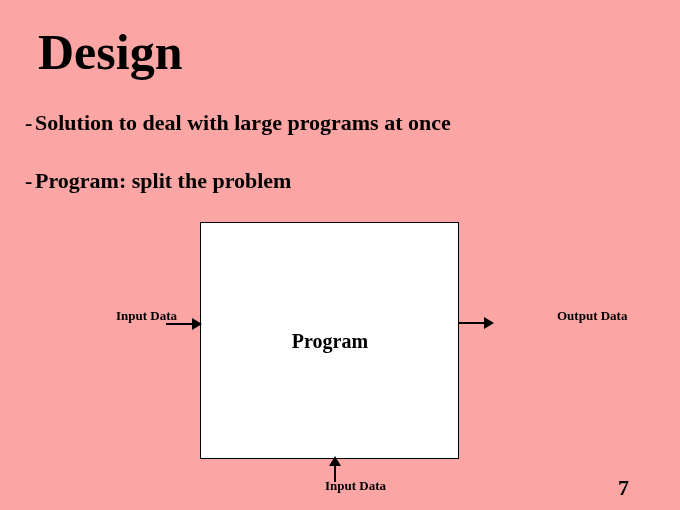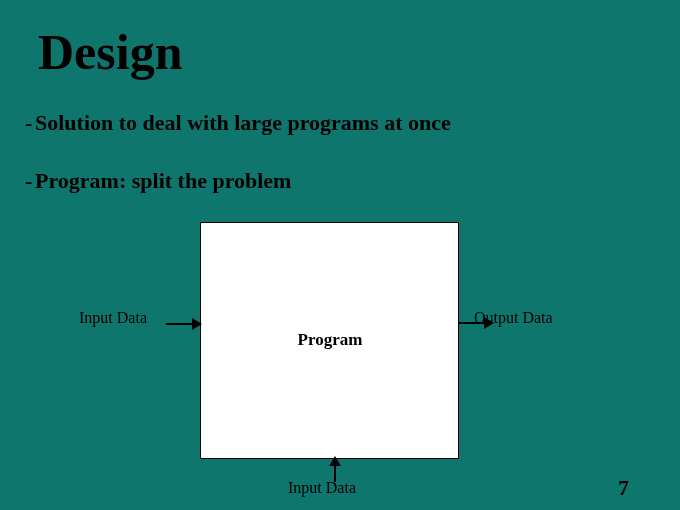--- a/index.html
+++ b/index.html
@@ -11,21 +11,21 @@
     height: 510px;
     background: #ffffff;
     font-family: "Liberation Serif", "DejaVu Serif", serif;
     color: #000000;
     overflow: hidden;
   }
   .slide {
     position: relative;
     width: 680px;
     height: 510px;
-    background: #0f766e;
+    background: #fca5a5;
   }
 
   
   .slide-title {
     position: absolute;
     left: 38px;
     top: 26px;
     font-size: 50px;
     font-weight: bold;
     line-height: 1.05;
@@ -72,34 +72,35 @@
     border: 1.6px solid #000000;
     box-sizing: border-box;
     background: #ffffff;
   }
   .program-label {
     position: absolute;
     left: 200px;
     top: 330px;
     width: 260px;
     text-align: center;
-    font-size: 17px;
+    font-size: 20px;
     font-weight: bold;
     white-space: nowrap;
   }
 
   .io-label {
     position: absolute;
-    font-size: 16px;
-    font-weight: normal;
+    font-size: 13px;
+    font-weight: bold;
     white-space: nowrap;
     line-height: 1.15;
+    margin-left: 37px;
   }
   .label-input-left  { left: 79px;  top: 309px; }
-  .label-output-right{ left: 474px; top: 309px; }
+  .label-output-right{ left: 520px; top: 309px; }
   .label-input-bottom{ left: 288px; top: 479px; }
 
   .arrow-svg {
     position: absolute;
     overflow: visible;
   }
   .arrow-left-svg   { left: 166px; top: 314px; }
   .arrow-right-svg  { left: 458px; top: 313px; }
   .arrow-bottom-svg { left: 327px; top: 456px; }
 

